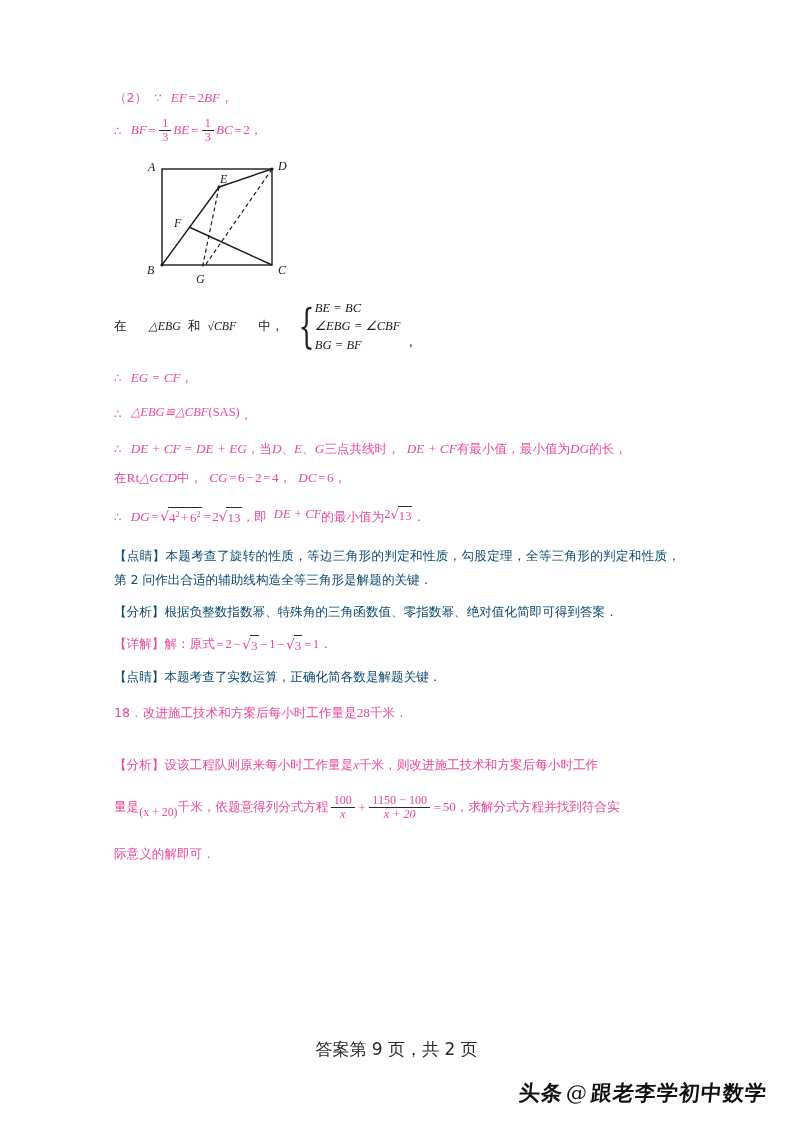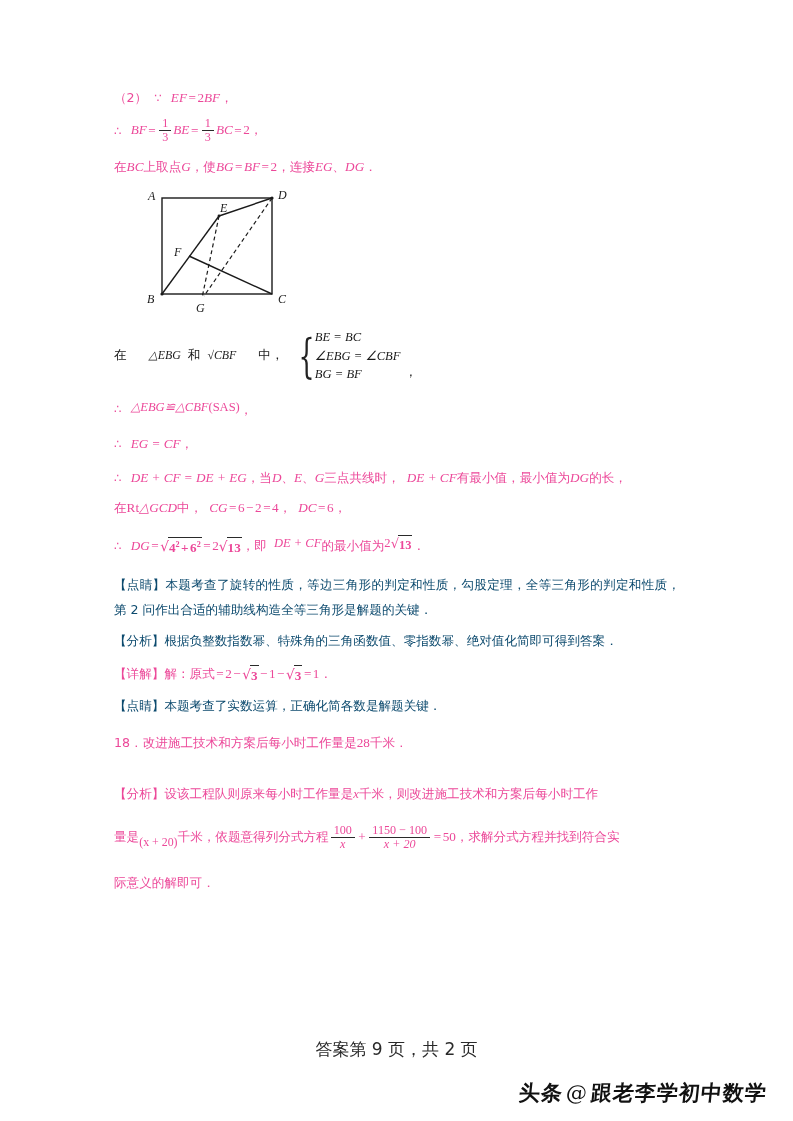--- a/index.html
+++ b/index.html
@@ -72,21 +72,20 @@
   
   .rad { display: inline-block; vertical-align: -0.05em; white-space: nowrap; }
   .rad .sign { font-family: "DejaVu Sans", sans-serif; font-size: 1.04em; }
   .rad .bar {
     display: inline-block;
     border-top: 1px solid #2a2a2a;
     padding: 0 1px;
     margin-left: -1px;
     position: relative;
     top: 1px;
-    font-weight: bold;
   }
   sup.exp { font-size: 0.62em; vertical-align: super; font-style: normal; }
 
   
   .raised { display: inline-block; vertical-align: 0.22em; font-size: 0.95em; }
   .lowered { display: inline-block; vertical-align: -0.38em; font-size: 0.9em; }
 
   
   .sysrow {
     display: flex;
@@ -151,23 +150,20 @@
   <div class="content">
 
     <p class="line">
       <span class="cn">（2）</span><span class="sp"></span><span class="because">∵</span><span class="sp"></span><span class="mi">EF</span><span class="op">=</span><span class="mn">2</span><span class="mi">BF</span><span class="cn">，</span>
     </p>
 
     <p class="line" style="margin-bottom:13px">
       <span class="therefore">∴</span><span class="sp"></span><span class="mi">BF</span><span class="op">=</span><span class="frac"><span class="num mn">1</span><span class="den mn">3</span></span><span class="mi">BE</span><span class="op">=</span><span class="frac"><span class="num mn">1</span><span class="den mn">3</span></span><span class="mi">BC</span><span class="op">=</span><span class="mn">2</span><span class="cn">，</span>
     </p>
 
-    <p class="line">
-      <span class="cn">在</span><span class="mi">BC</span><span class="cn">上取点</span><span class="mi">G</span><span class="cn">，使</span><span class="mi">BG</span><span class="op">=</span><span class="mi">BF</span><span class="op">=</span><span class="mn">2</span><span class="cn">，连接</span><span class="mi">EG</span><span class="cn">、</span><span class="mi">DG</span><span class="cn">．</span>
-    </p>
 
     <div class="figure">
       <svg width="190" height="128" viewBox="0 0 190 128">
 
         <rect x="30" y="12" width="110" height="96" fill="none" stroke="#1a1a1a" stroke-width="1.4"></rect>
 
         <line x1="30" y1="108" x2="87" y2="30" stroke="#1a1a1a" stroke-width="1.4"></line>
         <line x1="87" y1="30" x2="140" y2="12" stroke="#1a1a1a" stroke-width="1.4"></line>
 
         <line x1="57" y1="70" x2="140" y2="108" stroke="#1a1a1a" stroke-width="1.4"></line>
@@ -207,25 +203,25 @@
         <span class="sys-lines">
           <div class="mi">BE = BC</div>
           <div class="mi">∠EBG = ∠CBF</div>
           <div class="mi">BG = BF</div>
         </span>
       </span>
       <span class="sys-tail cn">，</span>
     </div>
 
     <p class="line" style="margin-top:14px">
+      <span class="therefore">∴</span><span class="sp"></span><span class="mi">EG = CF</span><span class="cn">，</span>
+    </p>
+
+    <p class="line" style="margin-top:14px">
       <span class="therefore">∴</span><span class="sp"></span><span class="mi raised">△EBG≌△CBF</span><span class="mn raised">(SAS)</span><span class="cn">，</span>
-    </p>
-
-    <p class="line" style="margin-top:14px">
-      <span class="therefore">∴</span><span class="sp"></span><span class="mi">EG = CF</span><span class="cn">，</span>
     </p>
 
     <p class="line" style="margin-top:14px">
       <span class="therefore">∴</span><span class="sp"></span><span class="mi">DE + CF = DE + EG</span><span class="cn">，当</span><span class="mi">D</span><span class="cn">、</span><span class="mi">E</span><span class="cn">、</span><span class="mi">G</span><span class="cn">三点共线时，</span><span class="sp"></span><span class="mi">DE + CF</span><span class="cn">有最小值，最小值为</span><span class="mi">DG</span><span class="cn">的长，</span>
     </p>
 
     <p class="line">
       <span class="cn">在</span><span class="mn">Rt</span><span class="mi">△GCD</span><span class="cn">中，</span><span class="sp"></span><span class="mi">CG</span><span class="op">=</span><span class="mn">6</span><span class="op">−</span><span class="mn">2</span><span class="op">=</span><span class="mn">4</span><span class="cn">，</span><span class="sp"></span><span class="mi">DC</span><span class="op">=</span><span class="mn">6</span><span class="cn">，</span>
     </p>
 

